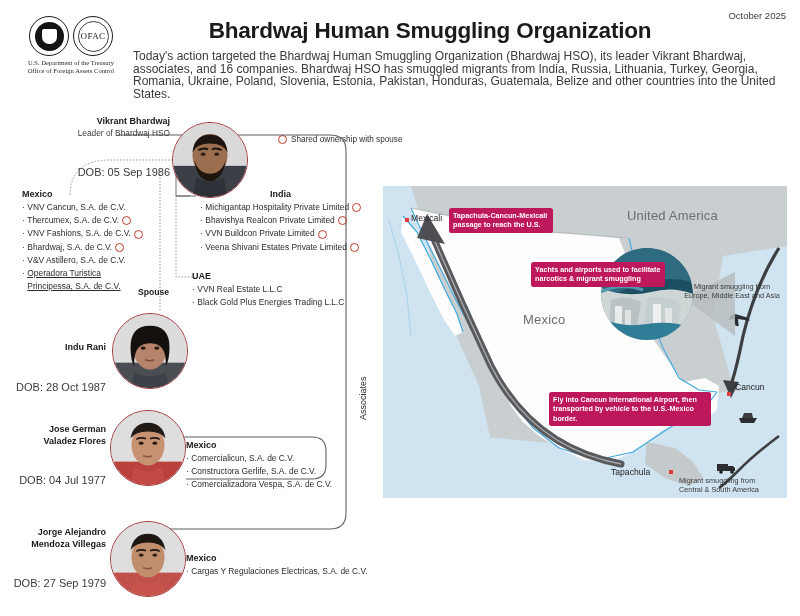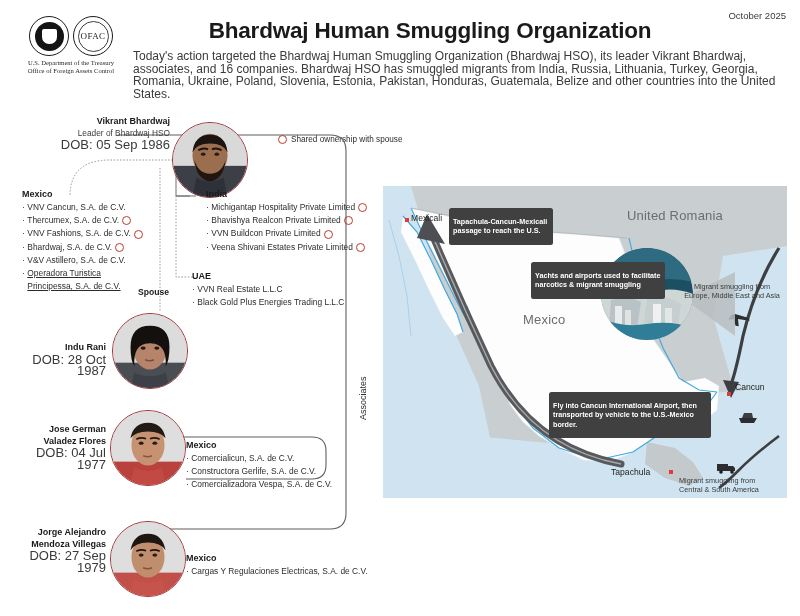--- a/index.html
+++ b/index.html
@@ -49,21 +49,21 @@
   
   .portrait { position: absolute; width: 76px; height: 76px; border-radius: 50%;
               border: 1.6px solid #a8333a; overflow: hidden; background: #cfcfcf; }
   .pshadow { position: absolute; width: 84px; height: 20px; border-radius: 50%;
              background: rgba(130,130,130,.35); filter: blur(2px); z-index: -1; }
   .face { position: absolute; inset: 0; }
 
   .nm { position: absolute; text-align: right; }
   .nm .n { font-size: 9px; font-weight: 700; line-height: 11.5px; color: #1a1a1a; }
   .nm .r { font-size: 8.3px; line-height: 11.5px; color: #3a3a3a; }
-  .nm .d { font-size: 13px; line-height: 11.5px; color: #3a3a3a; }
+  .nm .d { font-size: 11px; line-height: 11.5px; color: #3a3a3a; margin-top: 28px; }
 
   
   .grp { position: absolute; }
   .grp .hd { font-size: 9px; font-weight: 700; color: #1a1a1a; margin-bottom: 2px; }
   .grp ul { list-style: none; }
   .grp li { font-size: 8.4px; line-height: 13.2px; color: #2b2b2b; white-space: nowrap;
             display: flex; align-items: center; }
   .grp li .bt { margin-right: 2.5px; }
   .grp li .ring { margin-left: 3px; }
   .grp li .w2 { white-space: normal; text-decoration: underline; }
@@ -73,22 +73,22 @@
   .assoc-lbl { position: absolute; font-size: 9px; color: #2b2b2b;
                transform: rotate(-90deg); transform-origin: left top; white-space: nowrap; }
 
   
   #map { position: absolute; left: 383px; top: 186px; width: 404px; height: 312px;
          overflow: hidden; background: #cdd2d4; }
   #map svg { position: absolute; left: 0; top: 0; }
   .mlabel { position: absolute; font-size: 11px; color: #6d6d6d; letter-spacing: .2px; }
   .city { position: absolute; font-size: 8.6px; color: #1f1f1f; font-weight: 400; }
   .citydot { position: absolute; width: 4px; height: 4px; background: #e03a3a; }
-  .callout { position: absolute; background: #404040; color: #ffffff; font-size: 7.2px;
-             line-height: 9.4px; padding: 9px 4px; border-radius: 2.5px; font-weight: 700; }
+  .callout { position: absolute; background: #be185d; color: #ffffff; font-size: 7.2px;
+             line-height: 9.4px; padding: 3px 4px; border-radius: 2.5px; font-weight: 700; }
   .mnote { position: absolute; font-size: 7.3px; line-height: 9.2px; color: #3a3a3a;
            text-align: center; }
   .inset { position: absolute; width: 92px; height: 92px; border-radius: 50%;
            overflow: hidden; border: 0; }
 </style>
 </head>
 <body>
 
 <div id="page">
 
@@ -188,21 +188,21 @@
           <span class="bt">·</span>
           <span>V&amp;V Astillero, S.A. de C.V.</span>
         </li>
       <li style="align-items:flex-start;">
           <span class="bt">·</span>
           <span class="w2" style="width:98px;">Operadora Turistica Principessa, S.A. de C.V.</span>
         </li>
     </ul>
   </div>
 
-  <div class="grp" style="left:206px; top:189px;">
+  <div class="grp" style="left:200px; top:189px;text-align:center;">
     <div class="hd">India</div>
     <ul>
       <li>
           <span class="bt">·</span>
           <span>Michigantap Hospitality Private Limited</span>
           <span class="ring"></span>
         </li>
       <li>
           <span class="bt">·</span>
           <span>Bhavishya Realcon Private Limited</span>
@@ -405,21 +405,21 @@
         <path d="M46,50 q18,-4 34,6 l-4,30 h-34 z" fill="#c6cfd0"></path>
         <rect x="14" y="58" width="7" height="26" fill="#e8eceb"></rect>
         <rect x="24" y="62" width="6" height="22" fill="#dfe4e3"></rect>
         <rect x="52" y="56" width="8" height="28" fill="#eef1f0"></rect>
         <rect x="64" y="60" width="7" height="24" fill="#e2e7e6"></rect>
         <path d="M0,70 q20,10 46,6 q24,-4 46,4 v12 H0 Z" fill="#2f7d96"></path>
         <path d="M0,44 q20,-10 42,-2" stroke="#4f98ae" stroke-width="3" fill="none"></path>
       </svg>
     </div>
 
-    <div class="mlabel" style="left:244px; top:22px; font-size:13px;">United Romania</div>
+    <div class="mlabel" style="left:244px; top:22px; font-size:13px;">United America</div>
     <div class="mlabel" style="left:140px; top:126px; font-size:13px;">Mexico</div>
 
     <div class="citydot" style="left:22px; top:32px;"></div>
     <div class="city" style="left:28px; top:27px;">Mexicali</div>
 
     <div class="citydot" style="left:344px; top:206px;"></div>
     <div class="city" style="left:352px; top:196px;">Cancun</div>
 
     <div class="citydot" style="left:286px; top:284px;"></div>
     <div class="city" style="left:228px; top:281px;">Tapachula</div>

